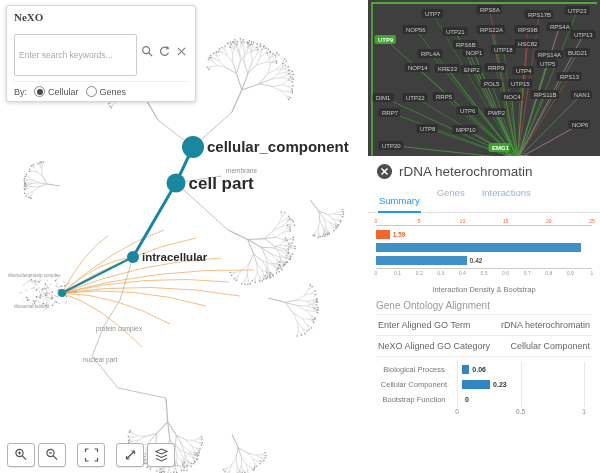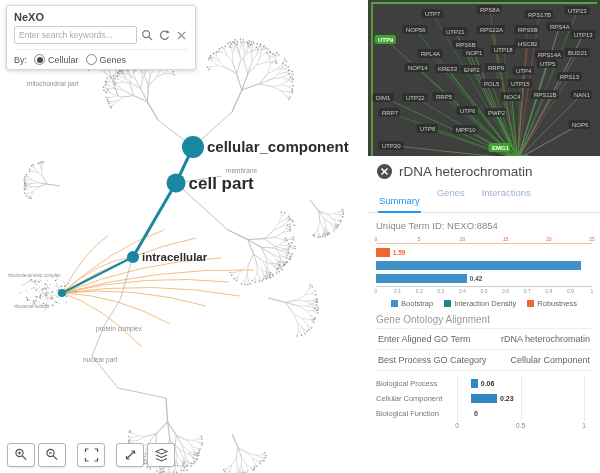--- a/index.html
+++ b/index.html
@@ -5,24 +5,24 @@
   html,body{margin:0;padding:0;}
   body{width:600px;height:473px;overflow:hidden;background:#fff;font-family:"Liberation Sans",sans-serif;}
   #app{position:relative;width:600px;height:473px;}
 
   
   #left-panel{position:absolute;left:0;top:0;width:368px;height:473px;background:#fff;overflow:hidden;}
   #tree-svg{position:absolute;left:0;top:0;}
 
   #search-card{position:absolute;left:6px;top:5px;width:174px;background:#fff;border:1px solid #d6d6d6;
     border-radius:3px;box-shadow:0 1px 4px rgba(0,0,0,.18);padding:5px 7px 4px;z-index:5;}
-  .sc-title{font-size:11px;font-weight:bold;color:#444;margin-bottom:3px;}
+  .sc-title{font-size:11px;font-weight:bold;color:#444;margin-bottom:3px;font-family:Liberation Serif, serif;}
   .sc-row{display:flex;align-items:center;gap:3px;}
   .sc-input{flex:1;min-width:0;height:16px;border:1px solid #ccc;border-radius:2px;font-size:8.5px;
-    padding:0 4px;color:#555;font-family:"Liberation Sans",sans-serif;}
+    padding:12px 4px;color:#555;font-family:"Liberation Sans",sans-serif;margin-top:8px;}
   .sc-input::placeholder{color:#aaa;}
   .sc-icon{width:14px;height:14px;display:flex;align-items:center;justify-content:center;cursor:pointer;}
   .by-row{display:flex;align-items:center;gap:7px;margin-top:5px;padding-top:4px;border-top:1px solid #eee;
     font-size:9px;color:#555;}
   .radio{width:9px;height:9px;border:1px solid #888;border-radius:50%;display:inline-block;position:relative;
     margin-right:3px;vertical-align:-1px;background:#fff;}
   .radio.checked::after{content:'';position:absolute;left:1.5px;top:1.5px;right:1.5px;bottom:1.5px;
     background:#4a4a4a;border-radius:50%;}
   .by-opt{display:flex;align-items:center;cursor:pointer;}
 
@@ -62,21 +62,21 @@
   .lg-sq{width:7px;height:7px;display:inline-block;margin-right:3px;}
 
   
   #align-table{border-top:1px solid #ededed;margin-top:2px;}
   .al-row{display:flex;justify-content:space-between;font-size:9px;color:#666;padding:5px 2px;border-bottom:1px solid #ededed;}
   .al-val{text-align:right;}
 
   
   #align-chart{position:relative;margin-top:5px;}
   .ar-row{display:flex;align-items:center;height:15px;}
-  .ar-label{width:76px;text-align:left;padding-right:19px;font-size:7.5px;color:#777;flex:none;}
+  .ar-label{width:76px;text-align:center;padding-right:10px;font-size:7.5px;color:#777;flex:none;}
   .ar-track{flex:1;position:relative;height:9px;margin-right:8px;}
   .ar-bar{position:absolute;left:0;top:0;height:9px;}
   .ar-val{position:absolute;top:0;font-size:7px;font-weight:bold;color:#333;line-height:9px;}
   #align-grid{position:absolute;left:81px;right:8px;top:0;height:45px;pointer-events:none;}
   .grid-v{position:absolute;top:0;bottom:0;width:1px;background:#e7e7e7;}
   #align-ticks{position:relative;height:9px;margin:1px 8px 0 81px;font-size:6.5px;color:#888;}
   #align-ticks span{position:absolute;transform:translateX(-50%);}
 </style>
 </head>
 <body>
@@ -1749,24 +1749,20 @@
       <span class="dp-title">rDNA heterochromatin</span>
     </div>
 
     <div class="dp-tabs">
       <span class="tab active" id="tab0">Summary</span>
       <span class="tab" id="tab1">Genes</span>
       <span class="tab" id="tab2">Interactions</span>
     </div>
 
     <div class="dp-body">
-      <div class="dp-termid">
-        <span>Unique Term ID:</span>
-        <span>NEXO:8854</span>
-      </div>
 
 
       <div id="rc">
         <div class="rc-axis" id="rc-top-axis">
             <span style="left: 0%;">0</span>
             <span style="left: 20%;">5</span>
             <span style="left: 40%;">10</span>
             <span style="left: 60%;">15</span>
             <span style="left: 80%;">20</span>
             <span style="left: 100%;">25</span>
@@ -1790,45 +1786,32 @@
             <span style="left: 20%;">0.2</span>
             <span style="left: 30%;">0.3</span>
             <span style="left: 40%;">0.4</span>
             <span style="left: 50%;">0.5</span>
             <span style="left: 60%;">0.6</span>
             <span style="left: 70%;">0.7</span>
             <span style="left: 80%;">0.8</span>
             <span style="left: 90%;">0.9</span>
             <span style="left: 100%;">1</span>
           </div>
-        <div class="rc-legend" id="rc-legend">
-          <span class="lg-item">
-              <i class="lg-sq" style="background: rgb(65, 145, 201);"></i>
-              <span>Bootstrap</span>
-            </span>
-          <span class="lg-item">
-              <i class="lg-sq" style="background: rgb(34, 128, 143);"></i>
-              <span>Interaction Density</span>
-            </span>
-          <span class="lg-item">
-              <i class="lg-sq" style="background: rgb(240, 102, 45);"></i>
-              <span>Robustness</span>
-            </span>
-        </div>
+        <div class="rc-xlabel">Interaction Density &amp; Bootstrap</div>
       </div>
 
       <div class="dp-section">Gene Ontology Alignment</div>
 
       <div id="align-table">
         <div class="al-row">
           <span>Enter Aligned GO Term</span>
           <span class="al-val">rDNA heterochromatin</span>
         </div>
         <div class="al-row">
-          <span>Best Process GO Category</span>
+          <span>NeXO Aligned GO Category</span>
           <span class="al-val">Cellular Component</span>
         </div>
       </div>
 
       <div id="align-chart">
         <div id="align-grid">
             <div class="grid-v" style="left: 0%;"></div>
             <div class="grid-v" style="left: 50%;"></div>
             <div class="grid-v" style="left: 100%;"></div>
           </div>
@@ -1841,21 +1824,21 @@
               </div>
             </div>
             <div class="ar-row">
               <div class="ar-label">Cellular Component</div>
               <div class="ar-track">
                 <div class="ar-bar" style="width: 23%; background: rgb(47, 134, 194);"></div>
                 <span class="ar-val" style="left: calc(23% + 3px);">0.23</span>
               </div>
             </div>
             <div class="ar-row">
-              <div class="ar-label">Biological Function</div>
+              <div class="ar-label">Bootstrap Function</div>
               <div class="ar-track">
                 <div class="ar-bar" style="width: 0%; background: rgb(47, 134, 194);"></div>
                 <span class="ar-val" style="left: calc(0% + 3px);">0</span>
               </div>
             </div>
           </div>
         <div id="align-ticks">
             <span style="left: 0%;">0</span>
             <span style="left: 50%;">0.5</span>
             <span style="left: 100%;">1</span>

